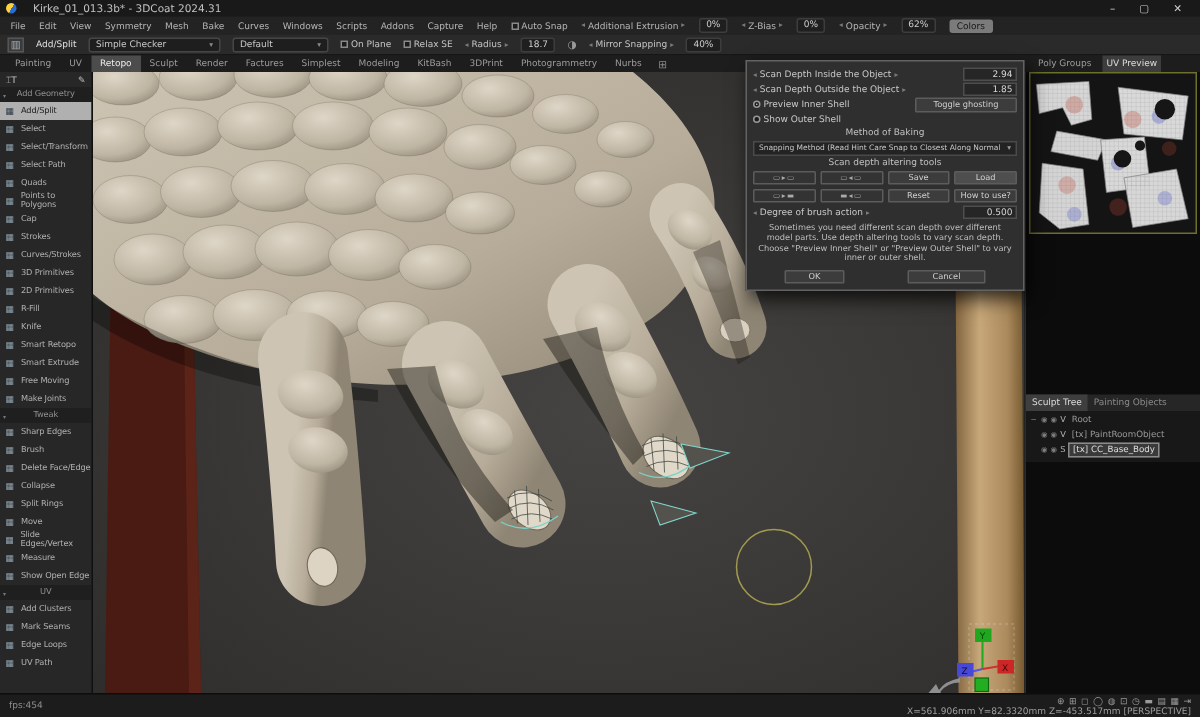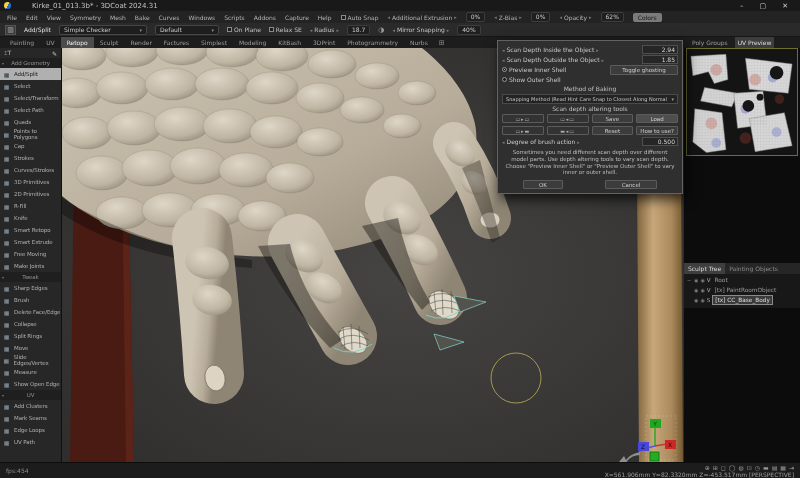--- a/index.html
+++ b/index.html
@@ -1,19 +1,19 @@
 <!DOCTYPE html>
 <html><head>
 <meta charset="utf-8">
 <style>
   html,body{margin:0;padding:0;width:800px;height:478px;overflow:hidden;background:#1b1b1b;
     font-family:"DejaVu Sans",sans-serif;-webkit-font-smoothing:antialiased;}
   *{box-sizing:border-box;}
   
-  .titlebar{height:11px;background:#191919;display:flex;align-items:center;gap:21px;padding:0 4px;
+  .titlebar{height:11px;background:#191919;display:flex;align-items:center;gap:11px;padding:0 4px;
     font-size:7px;color:#c2c2c2;}
   .logo{width:7px;height:7px;border-radius:50%;background:linear-gradient(120deg,#ffd23d 0 52%,#2a6bd4 52% 100%);}
   .win-controls{margin-left:auto;display:flex;gap:16px;padding-right:8px;font-size:7px;color:#cfcfcf;}
   .menurow{height:12px;background:#232323;display:flex;align-items:center;gap:9px;padding:0 7px;
     font-size:6px;color:#b5b5b5;white-space:nowrap;}
   .menurow .mi{cursor:default;}
   .ctl{display:flex;align-items:center;gap:2px;}
   .cb{width:5px;height:5px;border:1px solid #8a8a8a;background:#1c1c1c;display:inline-block;}
   .arr{color:#7a7a7a;font-size:5px;}
   .valbox{background:#1f1f1f;border:1px solid #3d3d3d;border-radius:2px;padding:0 4px;color:#cccccc;

